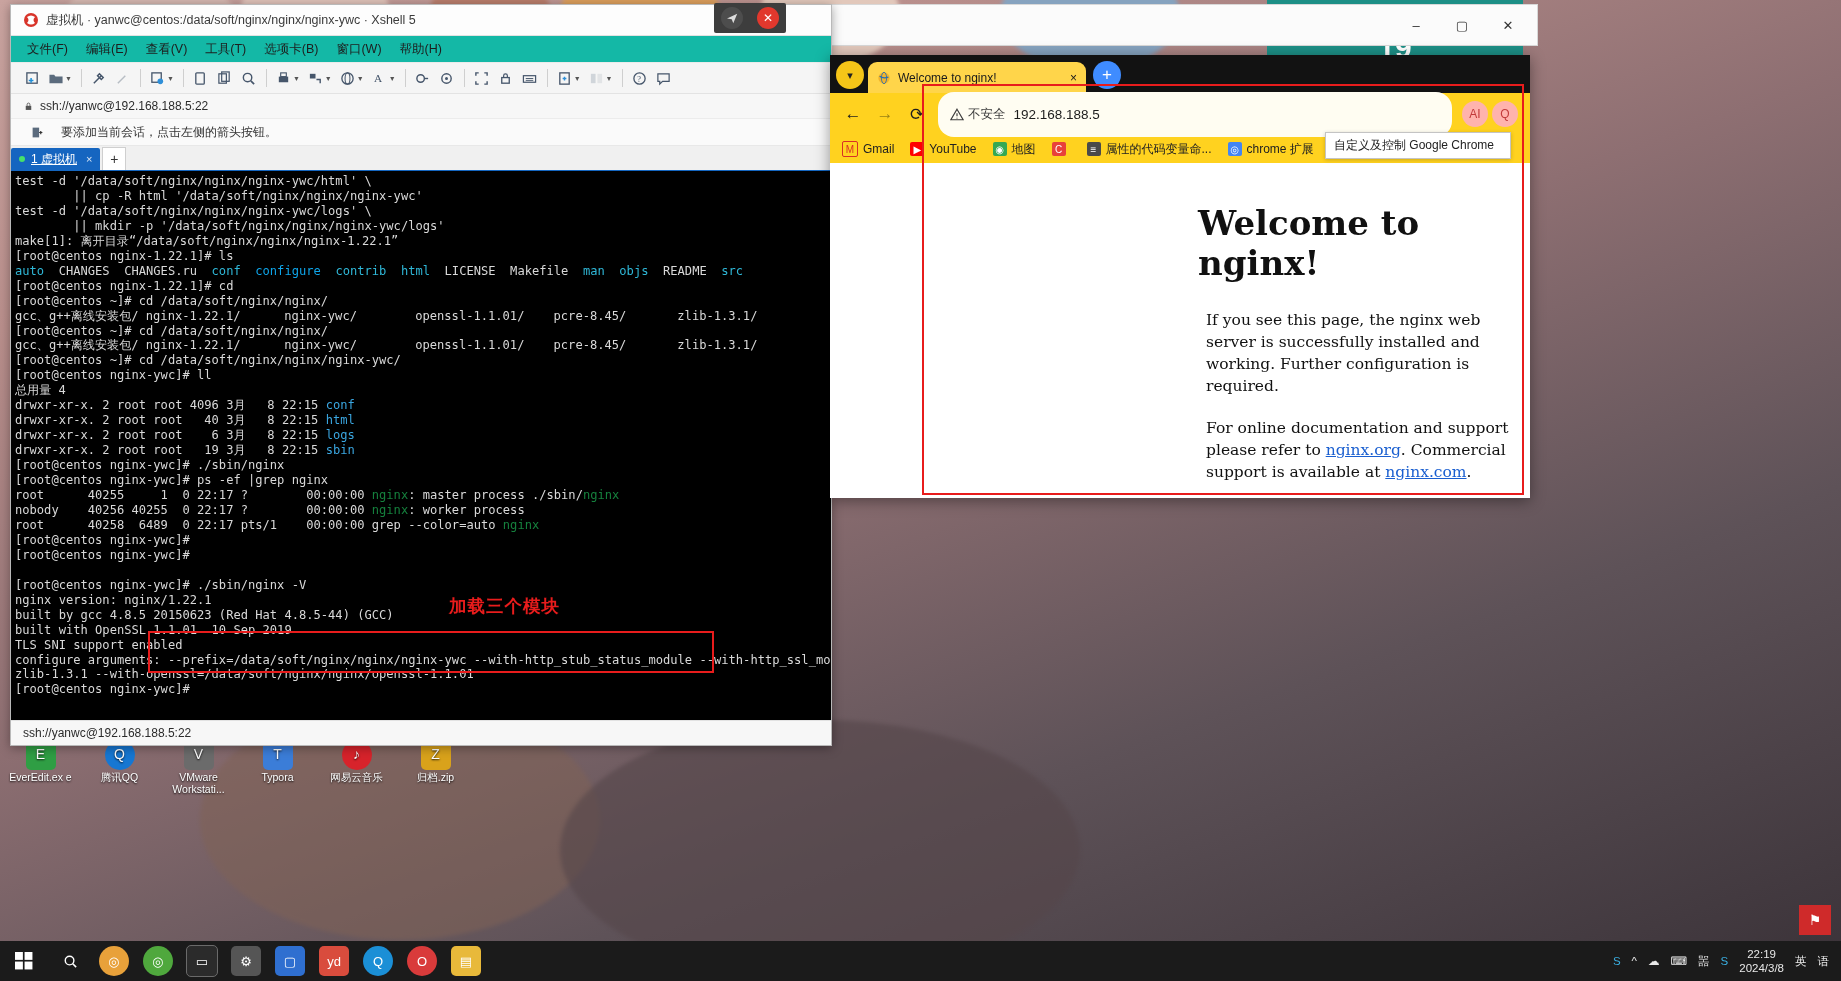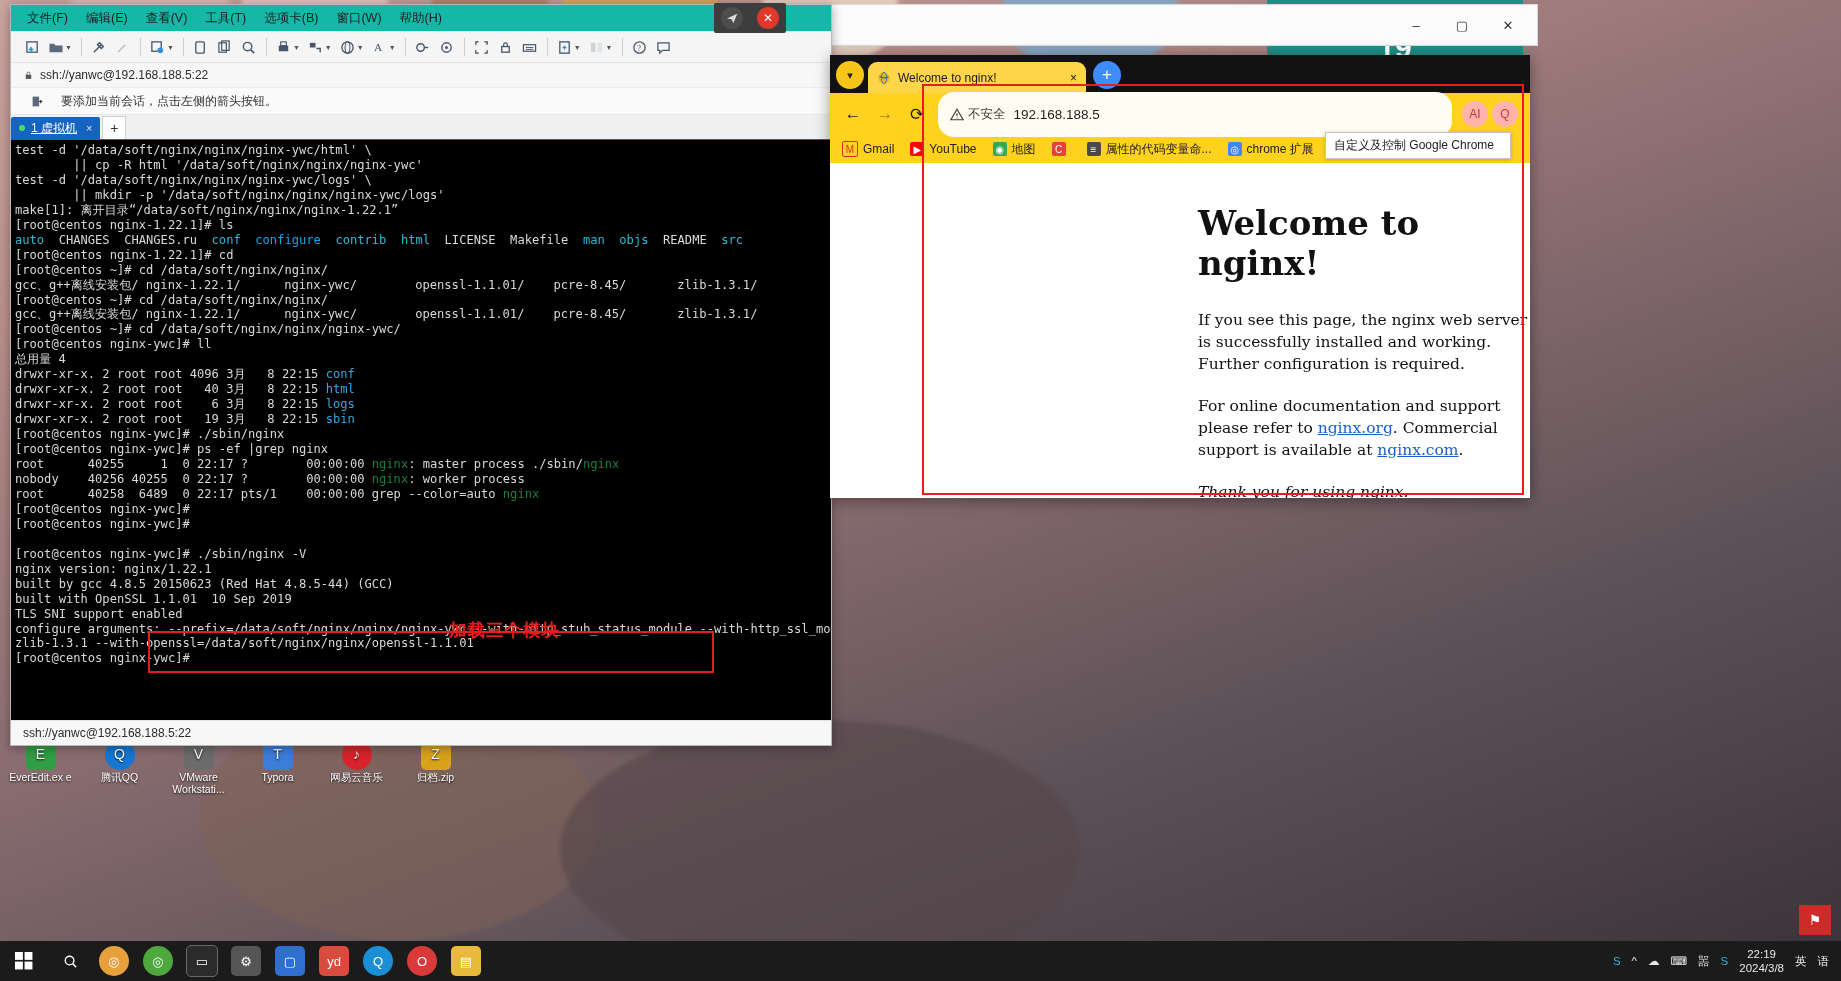--- a/index.html
+++ b/index.html
@@ -145,21 +145,21 @@
   .ch-actions { display: flex; align-items: center; gap: 4px; }
   .ch-act { width: 26px; height: 26px; border-radius: 50%; background: #ffb3ad; color: #c23b3b;
             display: flex; align-items: center; justify-content: center; font-size: 12px; }
   .ch-bookmarks { height: 28px; background: #ffd21f; display: flex; align-items: center; gap: 16px;
                   padding: 0 12px; font-size: 12px; color: #222; }
   .bk { display: flex; align-items: center; gap: 5px; white-space: nowrap; }
   .bk .bkicon { width: 14px; height: 14px; flex: 0 0 auto; display:flex; align-items:center; justify-content:center;
                 font-size: 10px; border-radius: 2px; }
   .ch-page { background: #fff; height: 100%; padding: 40px 0 0 368px; }
   .np-h1 { font-size: 34px; font-weight: bold; color: #111; margin: 0 0 26px 0; font-family: "DejaVu Serif", serif; }
-  .np-p { font-size: 15.5px; color: #111; line-height: 22px; margin: 0 0 20px 0; max-width: 330px;
+  .np-p { font-size: 15.5px; color: #111; line-height: 22px; margin: 0 0 20px 8px; max-width: 330px;
           font-family: "DejaVu Serif", serif; }
   .np-p a { color: #1a5fd0; }
   .np-em { font-style: italic; }
 
   
   .ch-tooltip {
     position: absolute; left: 1325px; top: 132px; width: 176px; height: 25px;
     background: #fff; border: 1px solid #c4c4c4; display: flex; align-items: center;
     padding-left: 8px; font-size: 12px; color: #222; z-index: 45; box-shadow: 0 1px 4px rgba(0,0,0,.2);
   }
@@ -213,20 +213,27 @@
 </div>
 
 <div class="win-strip">
   <div class="wc-btn">–</div>
   <div class="wc-btn">▢</div>
   <div class="wc-btn close">✕</div>
 </div>
 
 <div class="xshell">
 
+  <div class="xs-titlebar">
+    <svg class="xs-ico" viewBox="0 0 16 16">
+      <circle cx="8" cy="8" r="7" fill="#d8342a"></circle>
+      <path d="M4 5 Q8 2 12 5 Q9 8 12 11 Q8 14 4 11 Q7 8 4 5Z" fill="#fff"></path>
+    </svg>
+    <div class="xs-title">虚拟机 · yanwc@centos:/data/soft/nginx/nginx/nginx-ywc · Xshell 5</div>
+  </div>
 
   <div class="xs-menubar">
     <div class="xs-menu">文件(F)</div>
     <div class="xs-menu">编辑(E)</div>
     <div class="xs-menu">查看(V)</div>
     <div class="xs-menu">工具(T)</div>
     <div class="xs-menu">选项卡(B)</div>
     <div class="xs-menu">窗口(W)</div>
     <div class="xs-menu">帮助(H)</div>
   </div>
@@ -394,21 +401,21 @@
     <div class="xs-tabadd">+</div>
   </div>
 
   <div class="xs-term" id="term"><div class="ln"><span class="c-white">test -d '/data/soft/nginx/nginx/nginx-ywc/html' \</span></div><div class="ln"><span class="c-white">        || cp -R html '/data/soft/nginx/nginx/nginx-ywc'</span></div><div class="ln"><span class="c-white">test -d '/data/soft/nginx/nginx/nginx-ywc/logs' \</span></div><div class="ln"><span class="c-white">        || mkdir -p '/data/soft/nginx/nginx/nginx-ywc/logs'</span></div><div class="ln"><span class="c-white">make[1]: 离开目录“/data/soft/nginx/nginx/nginx-1.22.1”</span></div><div class="ln"><span class="c-white">[root@centos nginx-1.22.1]# ls</span></div><div class="ln"><span class="c-cyan">auto</span><span class="c-white">  CHANGES  CHANGES.ru  </span><span class="c-cyan">conf</span><span class="c-white">  </span><span class="c-green">configure</span><span class="c-white">  </span><span class="c-cyan">contrib</span><span class="c-white">  </span><span class="c-cyan">html</span><span class="c-white">  LICENSE  Makefile  </span><span class="c-cyan">man</span><span class="c-white">  </span><span class="c-cyan">objs</span><span class="c-white">  README  </span><span class="c-cyan">src</span></div><div class="ln"><span class="c-white">[root@centos nginx-1.22.1]# cd</span></div><div class="ln"><span class="c-white">[root@centos ~]# cd /data/soft/nginx/nginx/</span></div><div class="ln"><span class="c-white">gcc、g++离线安装包/ nginx-1.22.1/      nginx-ywc/        openssl-1.1.01/    pcre-8.45/       zlib-1.3.1/</span></div><div class="ln"><span class="c-white">[root@centos ~]# cd /data/soft/nginx/nginx/</span></div><div class="ln"><span class="c-white">gcc、g++离线安装包/ nginx-1.22.1/      nginx-ywc/        openssl-1.1.01/    pcre-8.45/       zlib-1.3.1/</span></div><div class="ln"><span class="c-white">[root@centos ~]# cd /data/soft/nginx/nginx/nginx-ywc/</span></div><div class="ln"><span class="c-white">[root@centos nginx-ywc]# ll</span></div><div class="ln"><span class="c-white">总用量 4</span></div><div class="ln"><span class="c-white">drwxr-xr-x. 2 root root 4096 3月   8 22:15 </span><span class="c-blue">conf</span></div><div class="ln"><span class="c-white">drwxr-xr-x. 2 root root   40 3月   8 22:15 </span><span class="c-blue">html</span></div><div class="ln"><span class="c-white">drwxr-xr-x. 2 root root    6 3月   8 22:15 </span><span class="c-blue">logs</span></div><div class="ln"><span class="c-white">drwxr-xr-x. 2 root root   19 3月   8 22:15 </span><span class="c-blue">sbin</span></div><div class="ln"><span class="c-white">[root@centos nginx-ywc]# ./sbin/nginx</span></div><div class="ln"><span class="c-white">[root@centos nginx-ywc]# ps -ef |grep nginx</span></div><div class="ln"><span class="c-white">root      40255     1  0 22:17 ?        00:00:00 </span><span class="c-red">nginx</span><span class="c-white">: master process ./sbin/</span><span class="c-red">nginx</span></div><div class="ln"><span class="c-white">nobody    40256 40255  0 22:17 ?        00:00:00 </span><span class="c-red">nginx</span><span class="c-white">: worker process</span></div><div class="ln"><span class="c-white">root      40258  6489  0 22:17 pts/1    00:00:00 grep --color=auto </span><span class="c-red">nginx</span></div><div class="ln"><span class="c-white">[root@centos nginx-ywc]#</span></div><div class="ln"><span class="c-white">[root@centos nginx-ywc]#</span></div><div class="ln">&nbsp;</div><div class="ln"><span class="c-white">[root@centos nginx-ywc]# ./sbin/nginx -V</span></div><div class="ln"><span class="c-white">nginx version: nginx/1.22.1</span></div><div class="ln"><span class="c-white">built by gcc 4.8.5 20150623 (Red Hat 4.8.5-44) (GCC)</span></div><div class="ln"><span class="c-white">built with OpenSSL 1.1.01  10 Sep 2019</span></div><div class="ln"><span class="c-white">TLS SNI support enabled</span></div><div class="ln"><span class="c-white">configure arguments: --prefix=/data/soft/nginx/nginx/nginx-ywc --with-http_stub_status_module --with-http_ssl_module --with-pcre=/</span></div><div class="ln"><span class="c-white">zlib-1.3.1 --with-openssl=/data/soft/nginx/nginx/openssl-1.1.01</span></div><div class="ln"><span class="c-white">[root@centos nginx-ywc]# </span></div></div>
 
   <div class="xs-statusbar">
     <span>ssh://yanwc@192.168.188.5:22</span>
   </div>
 </div>
 
-<div class="note-text" style="left:449px; top:618px;">加载三个模块</div>
+<div class="note-text" style="left:449px; top:594px;">加载三个模块</div>
 <div class="red-box" style="left:148px; top:631px; width:562px; height:38px;"></div>
 
 <div class="cap-bar">
   <div class="cap-btn cap-send">
     <svg width="13" height="11" viewBox="0 0 16 14">
         <path d="M1 7 L14 1 L9 13 L7 8 Z" fill="#dcdcdc"></path>
       </svg>
   </div>
   <div class="cap-btn cap-close">✕</div>
 </div>

